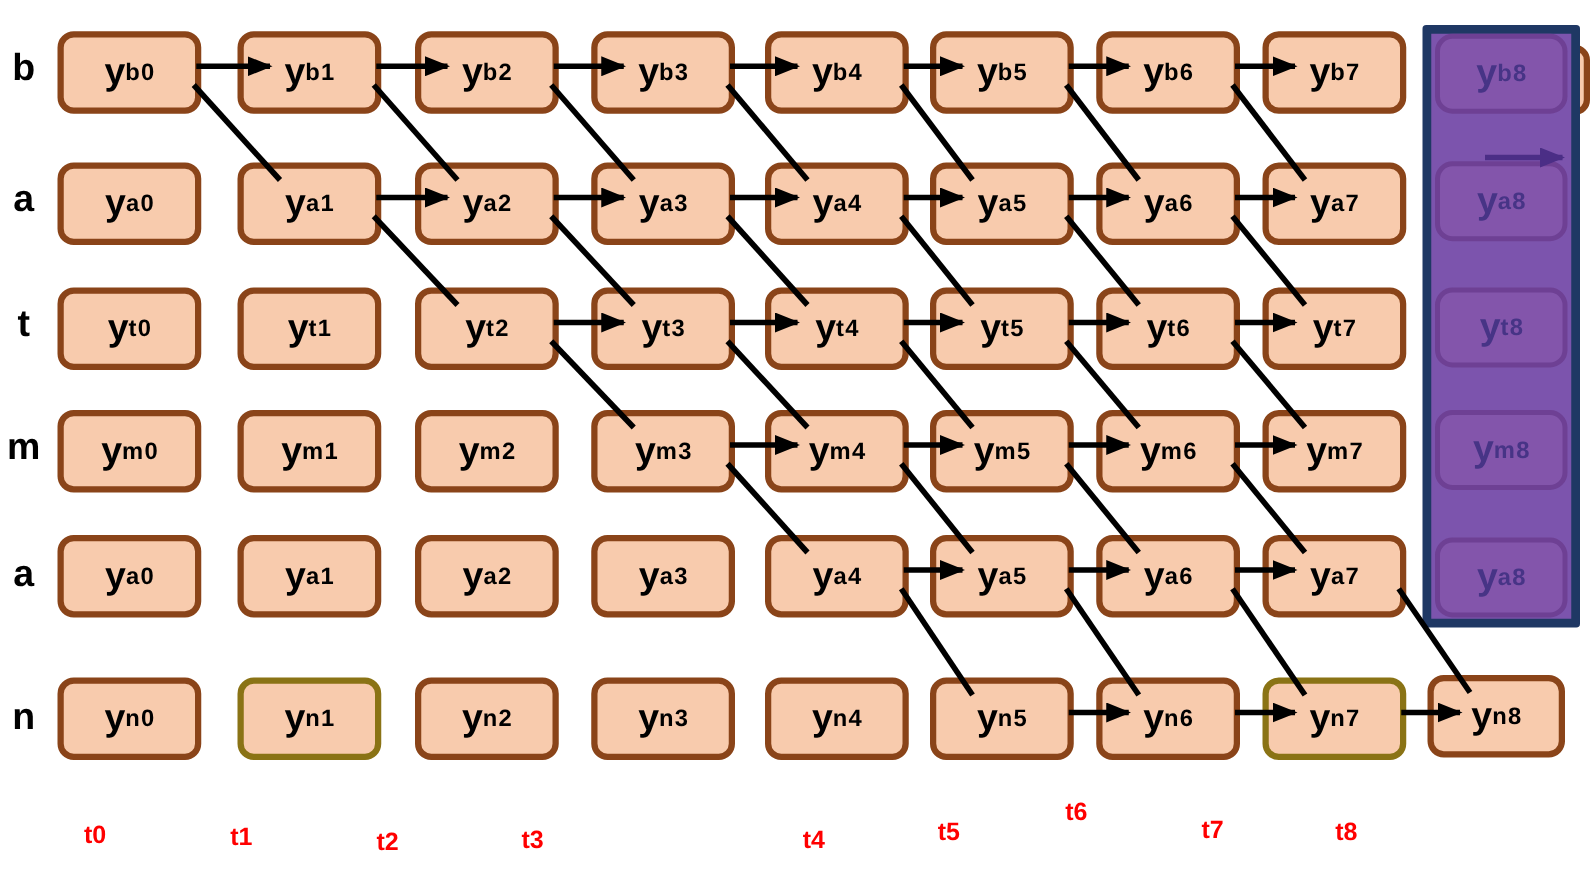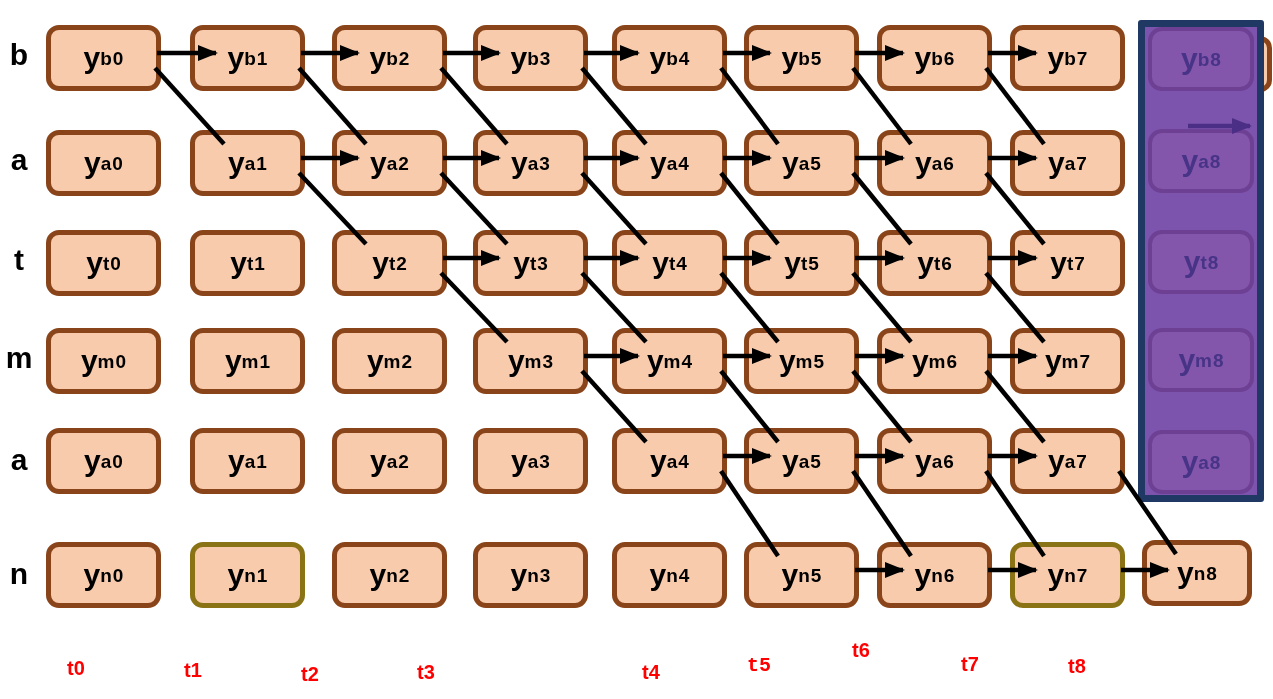--- a/index.html
+++ b/index.html
@@ -49,21 +49,21 @@
     <div class="row-label" style="top: 145px;">a</div>
     <div class="row-label" style="top: 245px;">t</div>
     <div class="row-label" style="top: 343px;">m</div>
     <div class="row-label" style="top: 445px;">a</div>
     <div class="row-label" style="top: 559px;">n</div>
     <div class="time-label" style="left: 76px; top: 658px;">t0</div>
     <div class="time-label" style="left: 193px; top: 660px;">t1</div>
     <div class="time-label" style="left: 310px; top: 664px;">t2</div>
     <div class="time-label" style="left: 426px; top: 662px;">t3</div>
     <div class="time-label" style="left: 651px; top: 662px;">t4</div>
-    <div class="time-label" style="left: 759px; top: 656px; font-family: Liberation Mono, monospace;">t5</div>
+    <div class="time-label" style="left: 759px; top: 656px;">t5</div>
     <div class="time-label" style="left: 861px; top: 640px;">t6</div>
     <div class="time-label" style="left: 970px; top: 654px;">t7</div>
     <div class="time-label" style="left: 1077px; top: 656px;">t8</div>
     <div class="node" style="left: 46px; top: 25px; width: 115px; height: 66px;">
       <span class="nl-base">y</span>
       <span class="nl-sup">b</span>
       <span class="nl-sub">0</span>
     </div>
     <div class="node" style="left: 190px; top: 25px; width: 115px; height: 66px;">
       <span class="nl-base">y</span>

